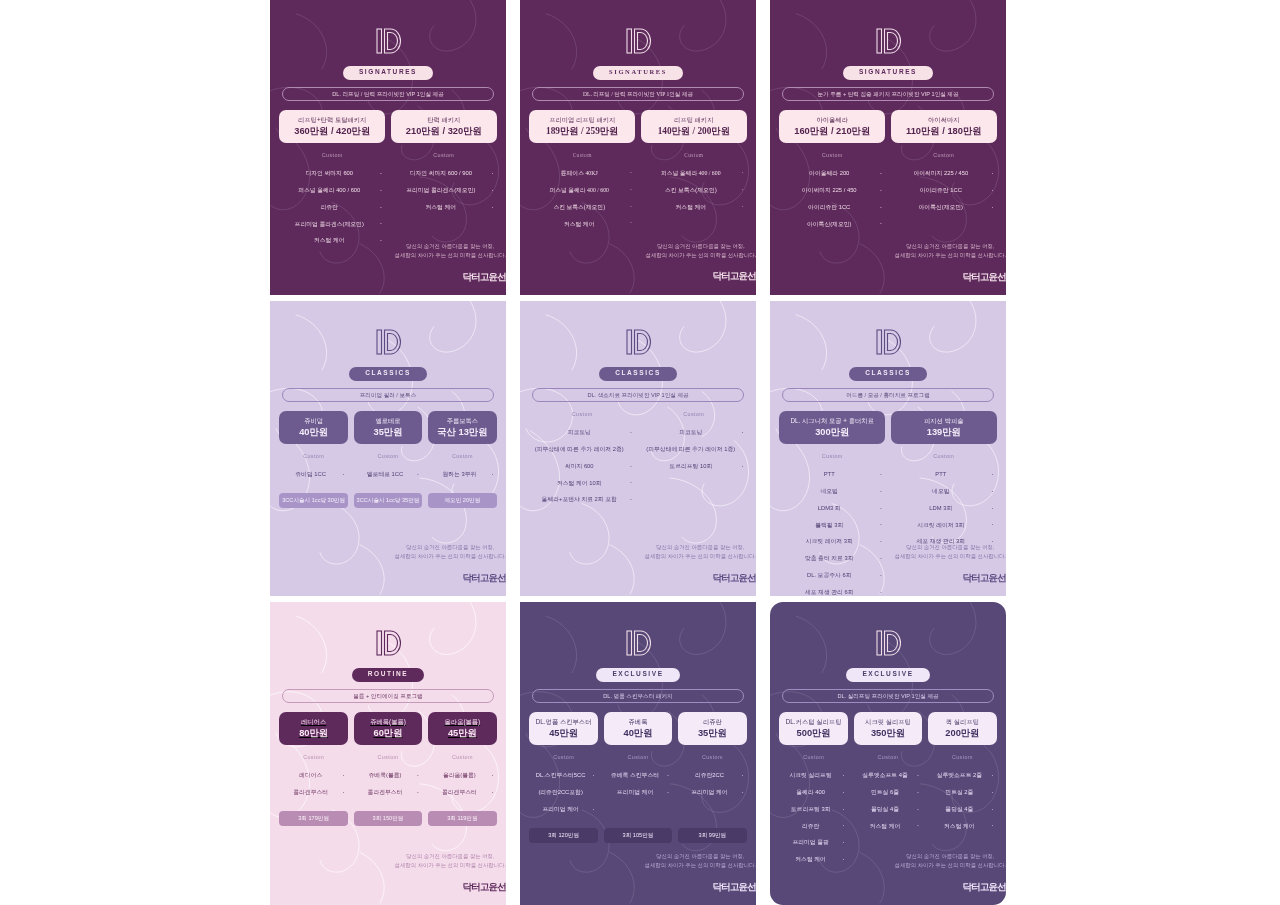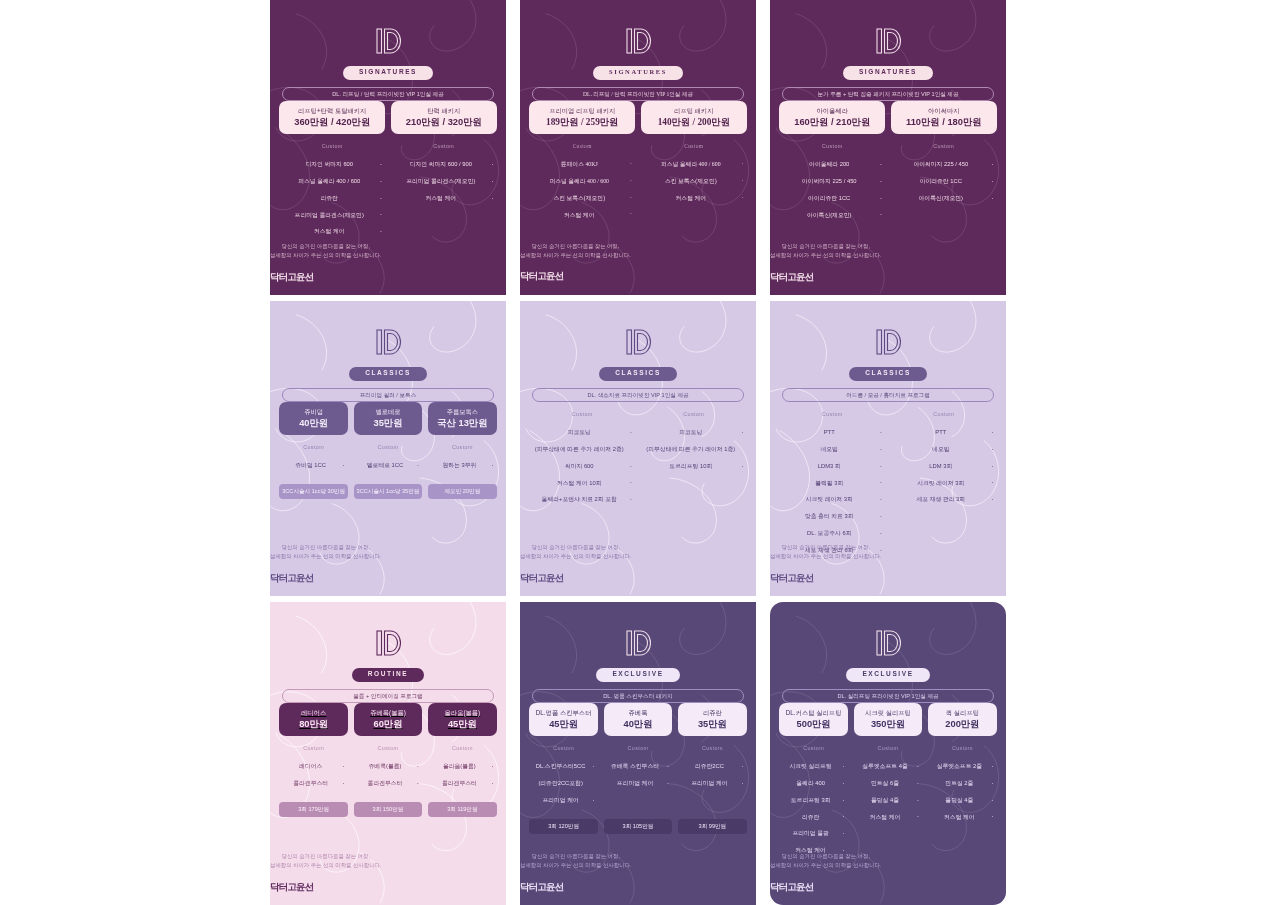--- a/index.html
+++ b/index.html
@@ -78,20 +78,21 @@
     white-space:nowrap;
     overflow:hidden;
   }
   .t-signatures .sub-bar { border:0.6px solid #b08ab0; color:#e8cfdd; }
   .t-classics   .sub-bar { border:0.6px solid #9b86bb; color:#5b4a7c; }
   .t-routine    .sub-bar { border:0.6px solid #c49ab8; color:#6b3560; }
   .t-exclusive  .sub-bar { border:0.6px solid #9c8ec0; color:#ded3ef; }
 
   
   .price-row {
+    margin-top:9px;
     width:92%;
     display:flex;
     gap:6px;
     justify-content:flex-start;
   }
   .price-box {
     flex:1 1 0;
     border-radius:7px;
     padding:6px 3px 7px;
     text-align:center;
@@ -173,21 +174,21 @@
     overflow:hidden;
   }
   .t-classics  .badge { background:#a994c8; color:#f6f1fb; }
   .t-routine   .badge { background:#b98cb4; color:#fdf2f9; }
   .t-exclusive .badge { background:#4a3a68; color:#f0e9fa; }
 
   
   .footer {
     position:absolute; left:0; right:0; bottom:14px;
     z-index:2;
-    display:flex; flex-direction:column; align-items:flex-start;
+    display:flex; flex-direction:column; align-items:flex-end;
   }
   .tagline {
     text-align:center;
     font-size:5.4px;
     line-height:1.75;
     white-space:pre-line;
     margin-bottom:11px;
   }
   .t-signatures .tagline { color:#d4b2c6; }
   .t-classics   .tagline { color:#8875a8; }
@@ -539,20 +540,30 @@
           <svg viewBox="0 0 34 30">
             <g fill="none" stroke="currentColor" stroke-width="1.1">
     <rect x="6" y="3" width="4.5" height="24"></rect>
     <path d="M13.5 3 h6 a10 12 0 0 1 0 24 h-6 z"></path>
     <path d="M16.5 6.5 h3 a7 8.5 0 0 1 0 17 h-3 z"></path>
   </g>
           </svg>
         </div>
         <div class="cat-pill">CLASSICS</div>
         <div class="sub-bar">여드름 / 모공 / 흉터치료 프로그램</div>
+        <div class="price-row">
+          <div class="price-box">
+            <div class="price-name">DL. 시그니처 모공 + 흉터치료</div>
+            <div class="price-amt">300만원</div>
+          </div>
+          <div class="price-box">
+            <div class="price-name">피지션 박피술</div>
+            <div class="price-amt">139만원</div>
+          </div>
+        </div>
         <div class="custom-row">
           <div class="custom-col">
             <div class="custom-label">Custom</div>
             <div class="feat">PTT</div>
             <div class="feat">네오빔</div>
             <div class="feat">LDM3 회</div>
             <div class="feat">블랙필 3회</div>
             <div class="feat">시크릿 레이저 3회</div>
             <div class="feat">맞춤 흉터 치료 3회</div>
             <div class="feat">DL. 모공주사 6회</div>

